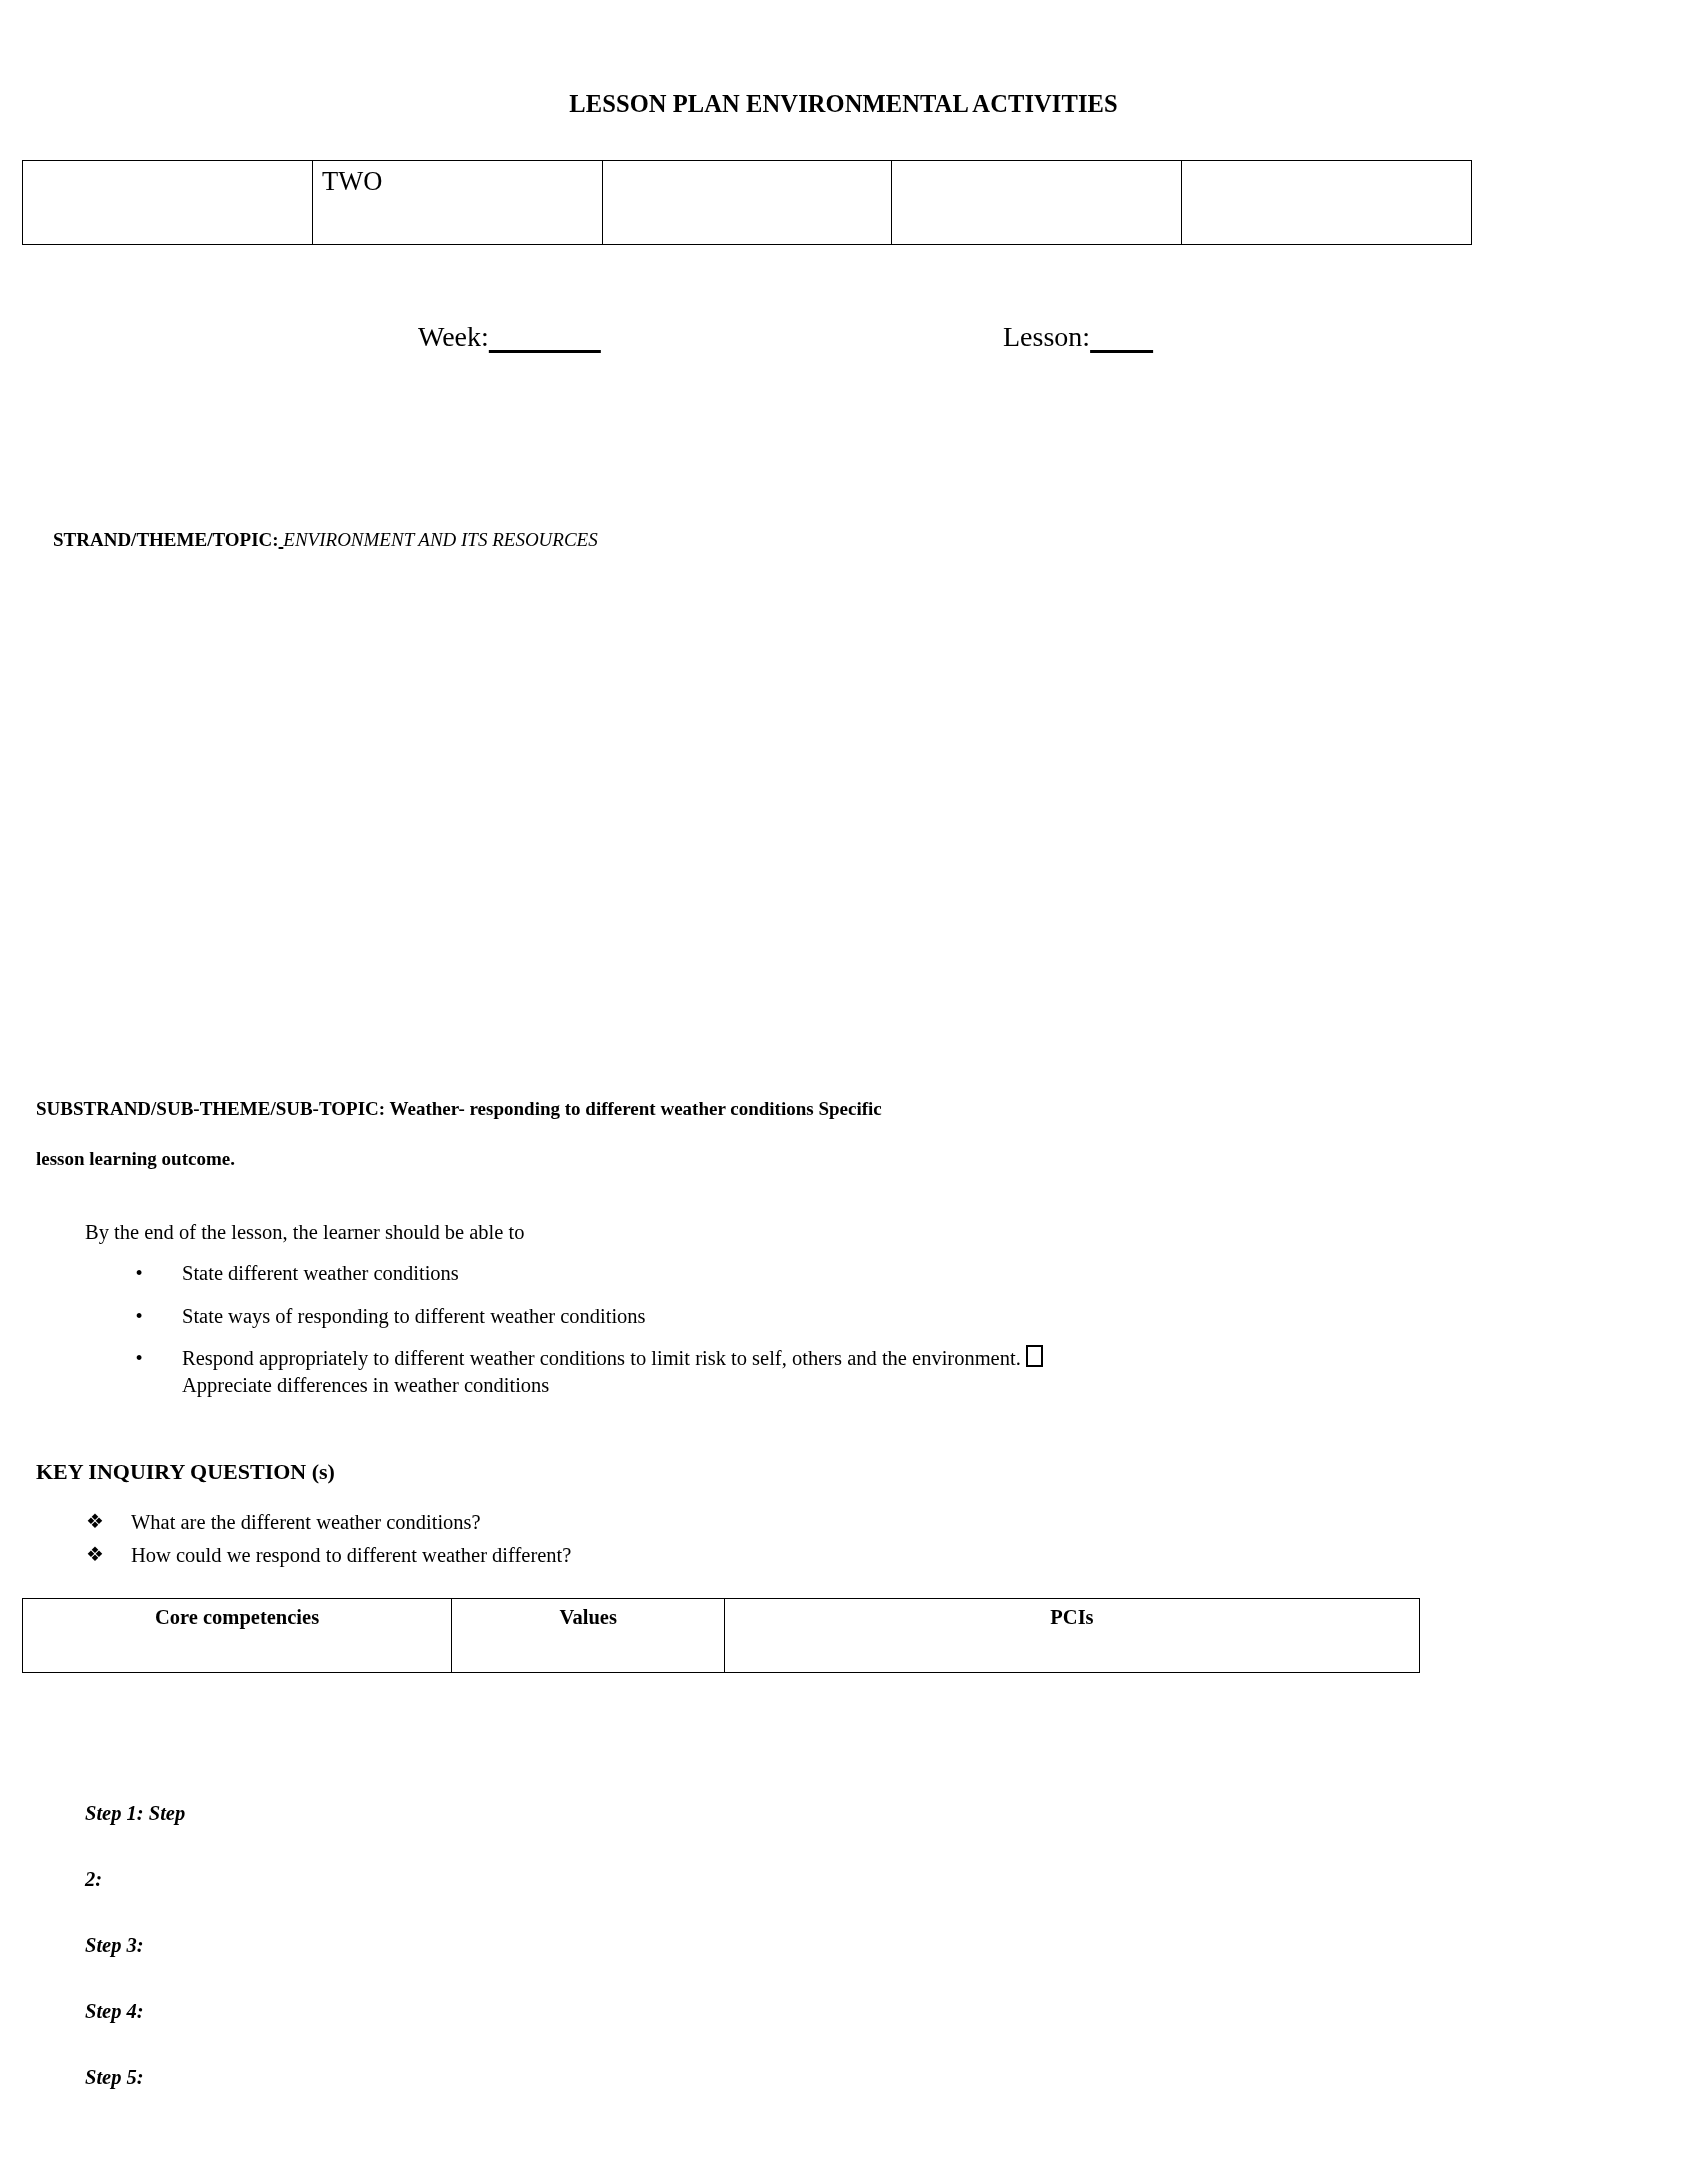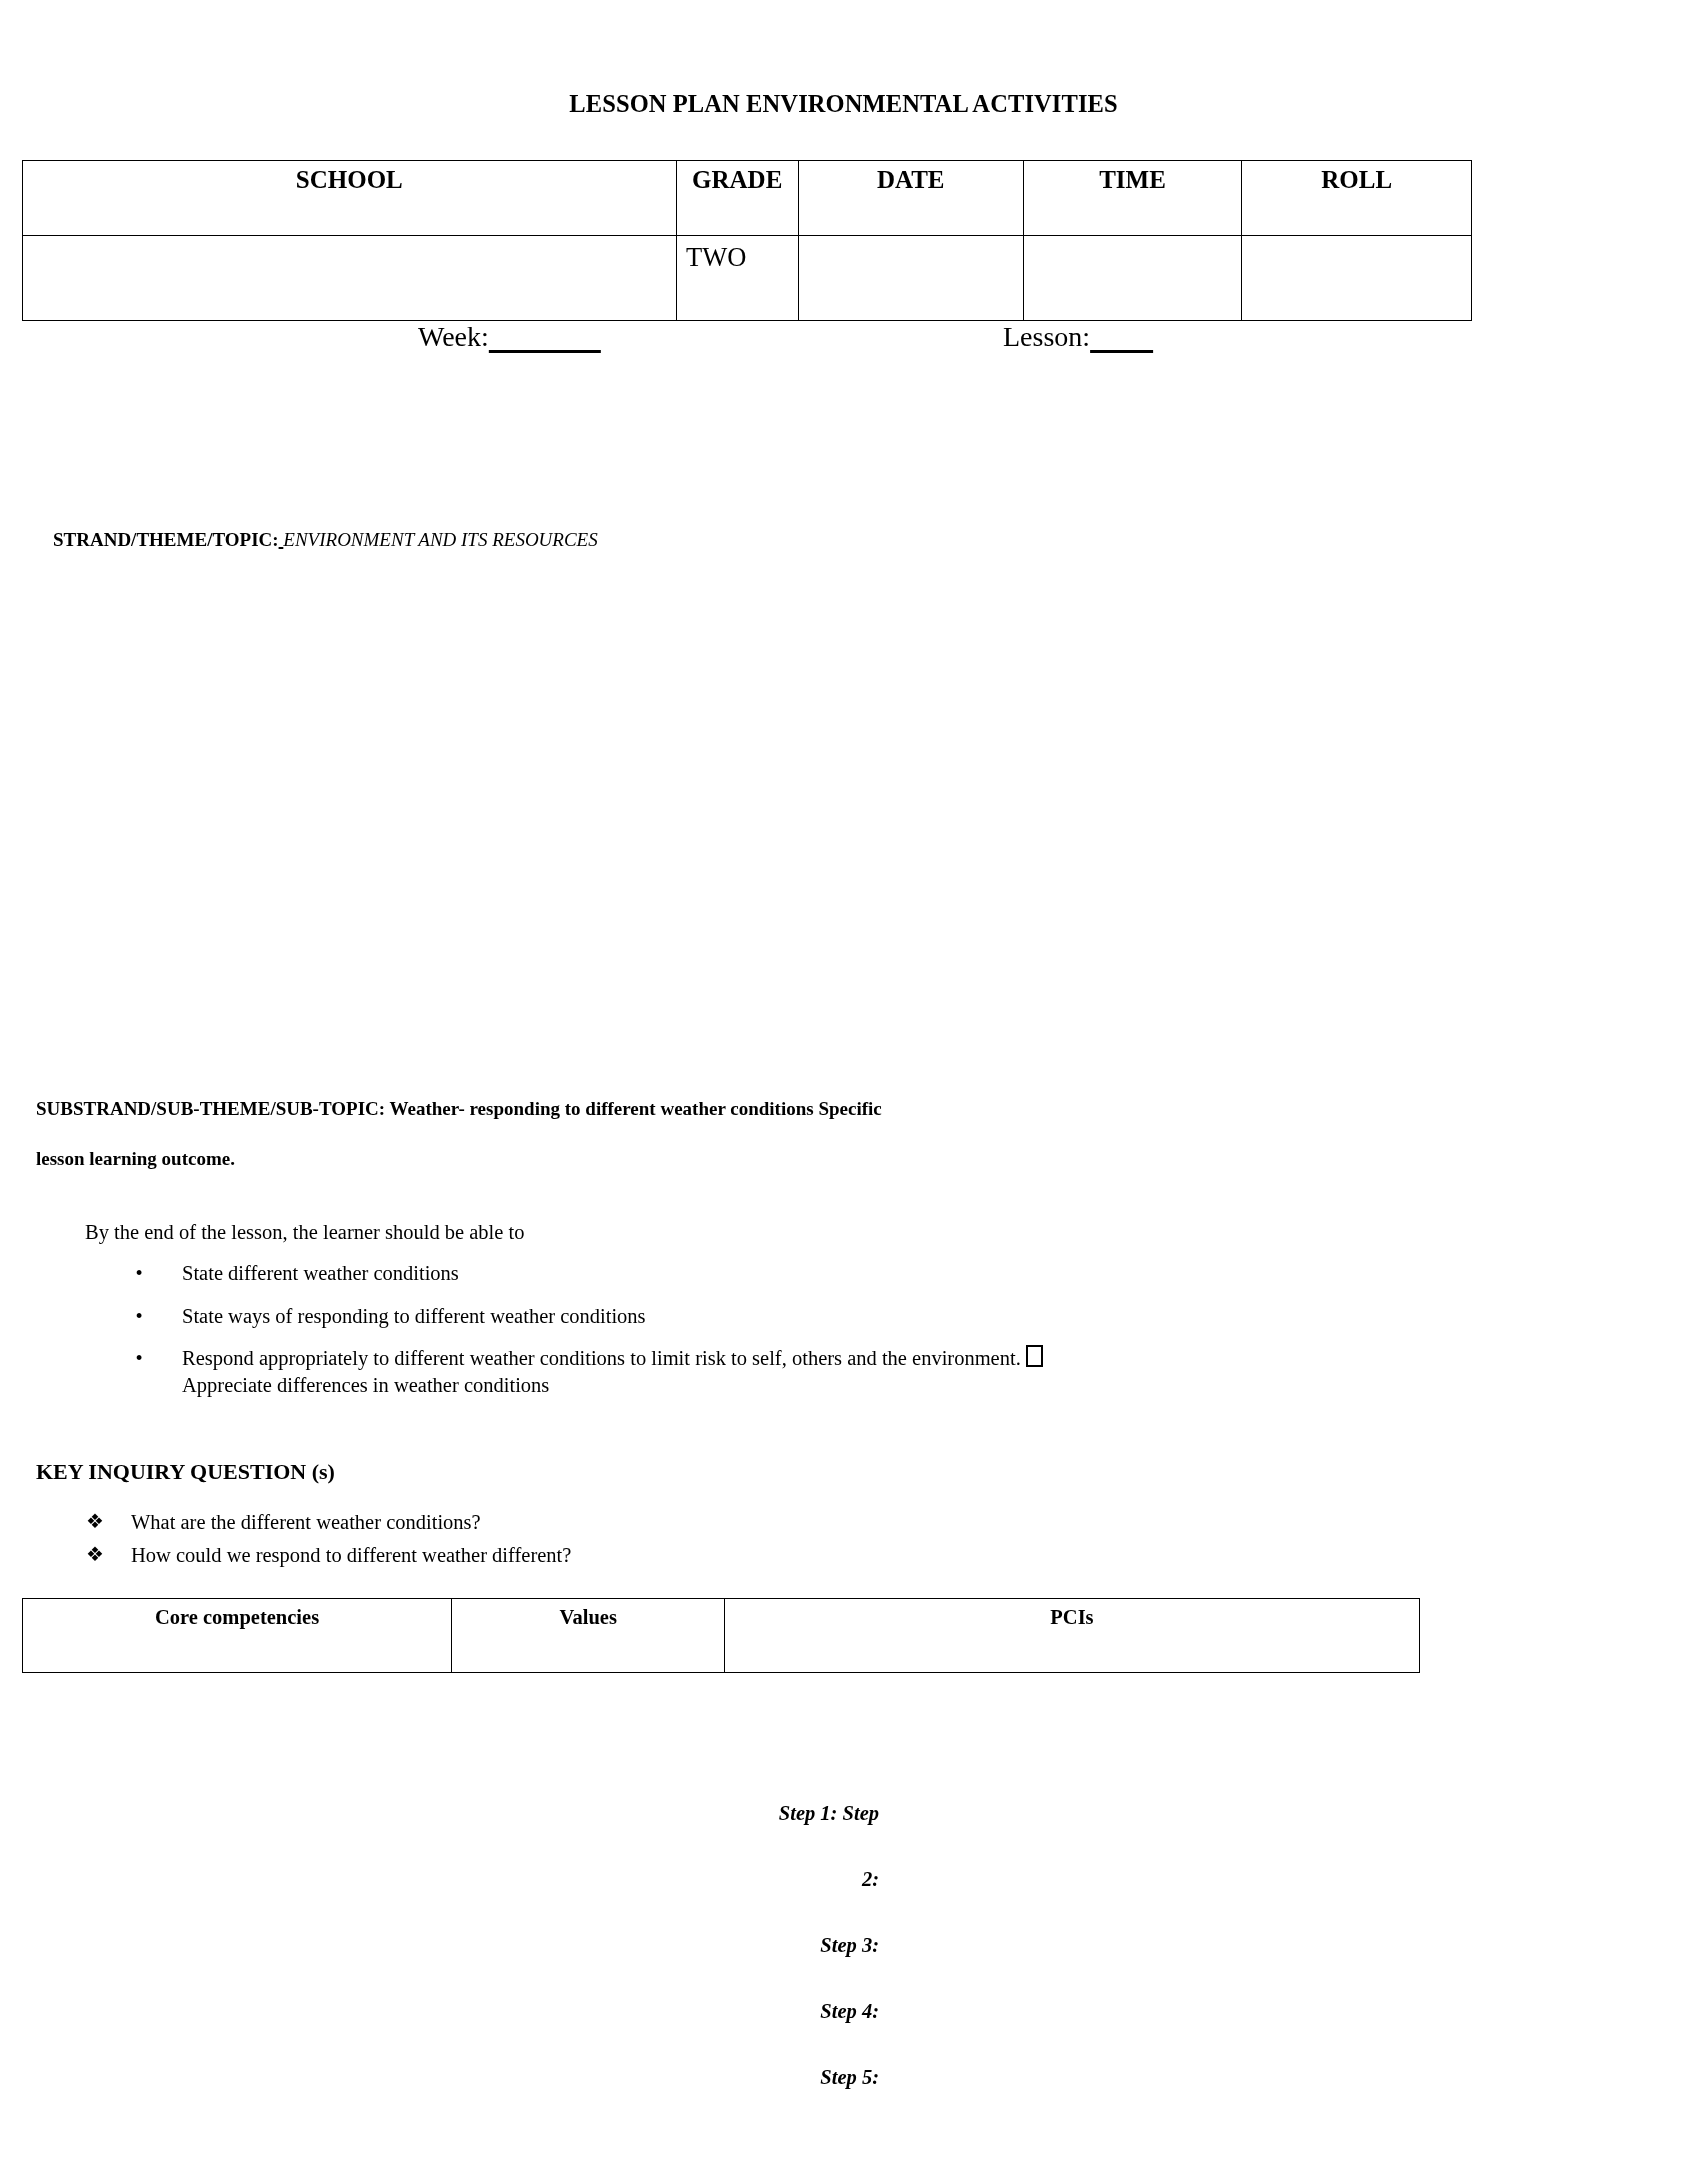--- a/index.html
+++ b/index.html
@@ -209,42 +209,34 @@
 
   
   .steps {
     position: absolute;
     left: 85px;
     top: 1780px;
     width: 794px;
     font-size: 20.5px;
     font-weight: bold;
     font-style: italic;
-    text-align: right;
   }
   .steps .step {
     line-height: 66px;
   }
 </style>
 </head>
 <body>
 
 <div class="page">
 
   <div class="doc-title">LESSON PLAN ENVIRONMENTAL ACTIVITIES</div>
 
   <table class="header-table">
     <tbody>
-        <tr class="row-headers">
-      <td style="width:407px">SCHOOL</td>
-      <td style="width:71px">GRADE</td>
-      <td style="width:136px">DATE</td>
-      <td style="width:132px">TIME</td>
-      <td style="width:139px">ROLL</td>
-    </tr>
     <tr class="row-values">
       <td style="text-align:left"></td>
       <td style="text-align:left;padding-left:9.3px">TWO</td>
       <td></td>
       <td></td>
       <td></td>
     </tr>
   </tbody>
     </table>
 

